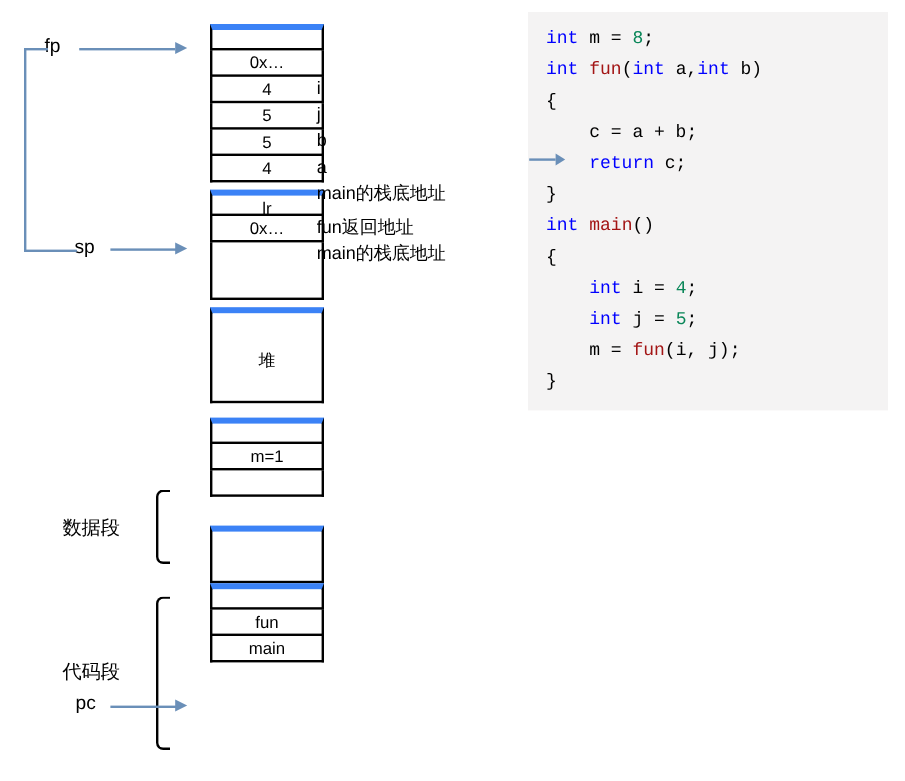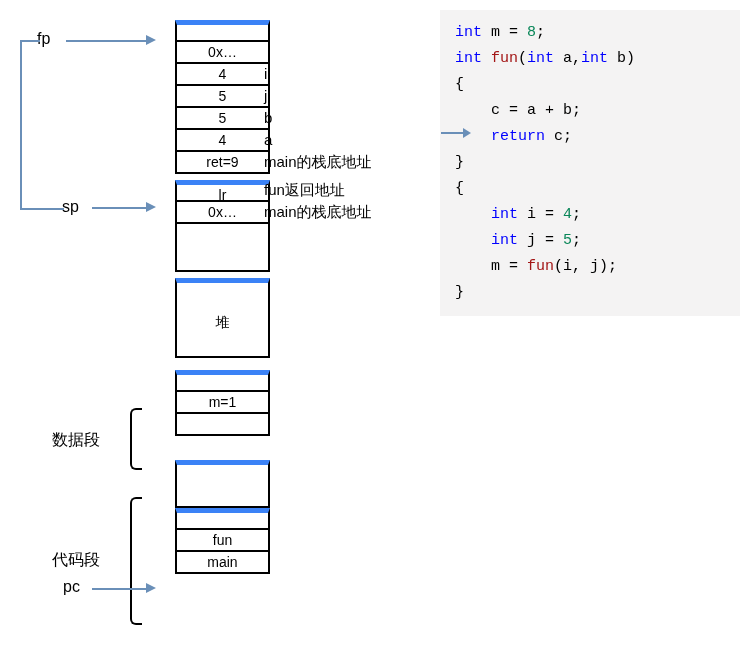--- a/index.html
+++ b/index.html
@@ -113,21 +113,20 @@
   <div class="arrow-line" style="left:82px; top:578px; width:55px;"></div>
   <div class="arrow-head-r" style="left:136px; top:573px;"></div>
 
   <div class="stack-col">
     <div class="cell topline"></div>
     <div class="cell">0x…</div>
     <div class="cell">4</div>
     <div class="cell">5</div>
     <div class="cell">5</div>
     <div class="cell">4</div>
-    <div class="cell">ret=9</div>
     <div class="hspacer"></div>
     <div class="cell topline">lr</div>
     <div class="cell">0x…</div>
     <div class="bigcell"></div>
     <div class="hspacer"></div>
     <div class="cell topline" style="height:80px; line-height:78px;">堆</div>
     <div class="spacer12"></div>
     <div class="cell topline"></div>
     <div class="cell">m=1</div>
     <div class="cell"></div>
@@ -152,18 +151,19 @@
   </div>
 </div>
 
 <div class="code-block">
   <div class="code-line"><span class="kw">int</span><span> m = </span><span class="num">8</span><span>;</span></div>
   <div class="code-line"><span class="kw">int</span><span> </span><span class="fn">fun</span><span>(</span><span class="kw">int</span><span> a,</span><span class="kw">int</span><span> b)</span></div>
   <div class="code-line">{</div>
   <div class="code-line">    c = a + b;</div>
   <div class="code-line"><div class="code-arrow"></div><span class="kw">    return</span><span> c;</span></div>
   <div class="code-line">}</div>
+  <div class="code-line"><span class="kw">int</span><span> </span><span class="fn">main</span><span>()</span></div>
   <div class="code-line">{</div>
   <div class="code-line"><span class="kw">    int</span><span> i = </span><span class="num">4</span><span>;</span></div>
   <div class="code-line"><span class="kw">    int</span><span> j = </span><span class="num">5</span><span>;</span></div>
   <div class="code-line"><span>    m = </span><span class="fn">fun</span><span>(i, j);</span></div>
   <div class="code-line">}</div>
 </div>
 
 </body></html>

